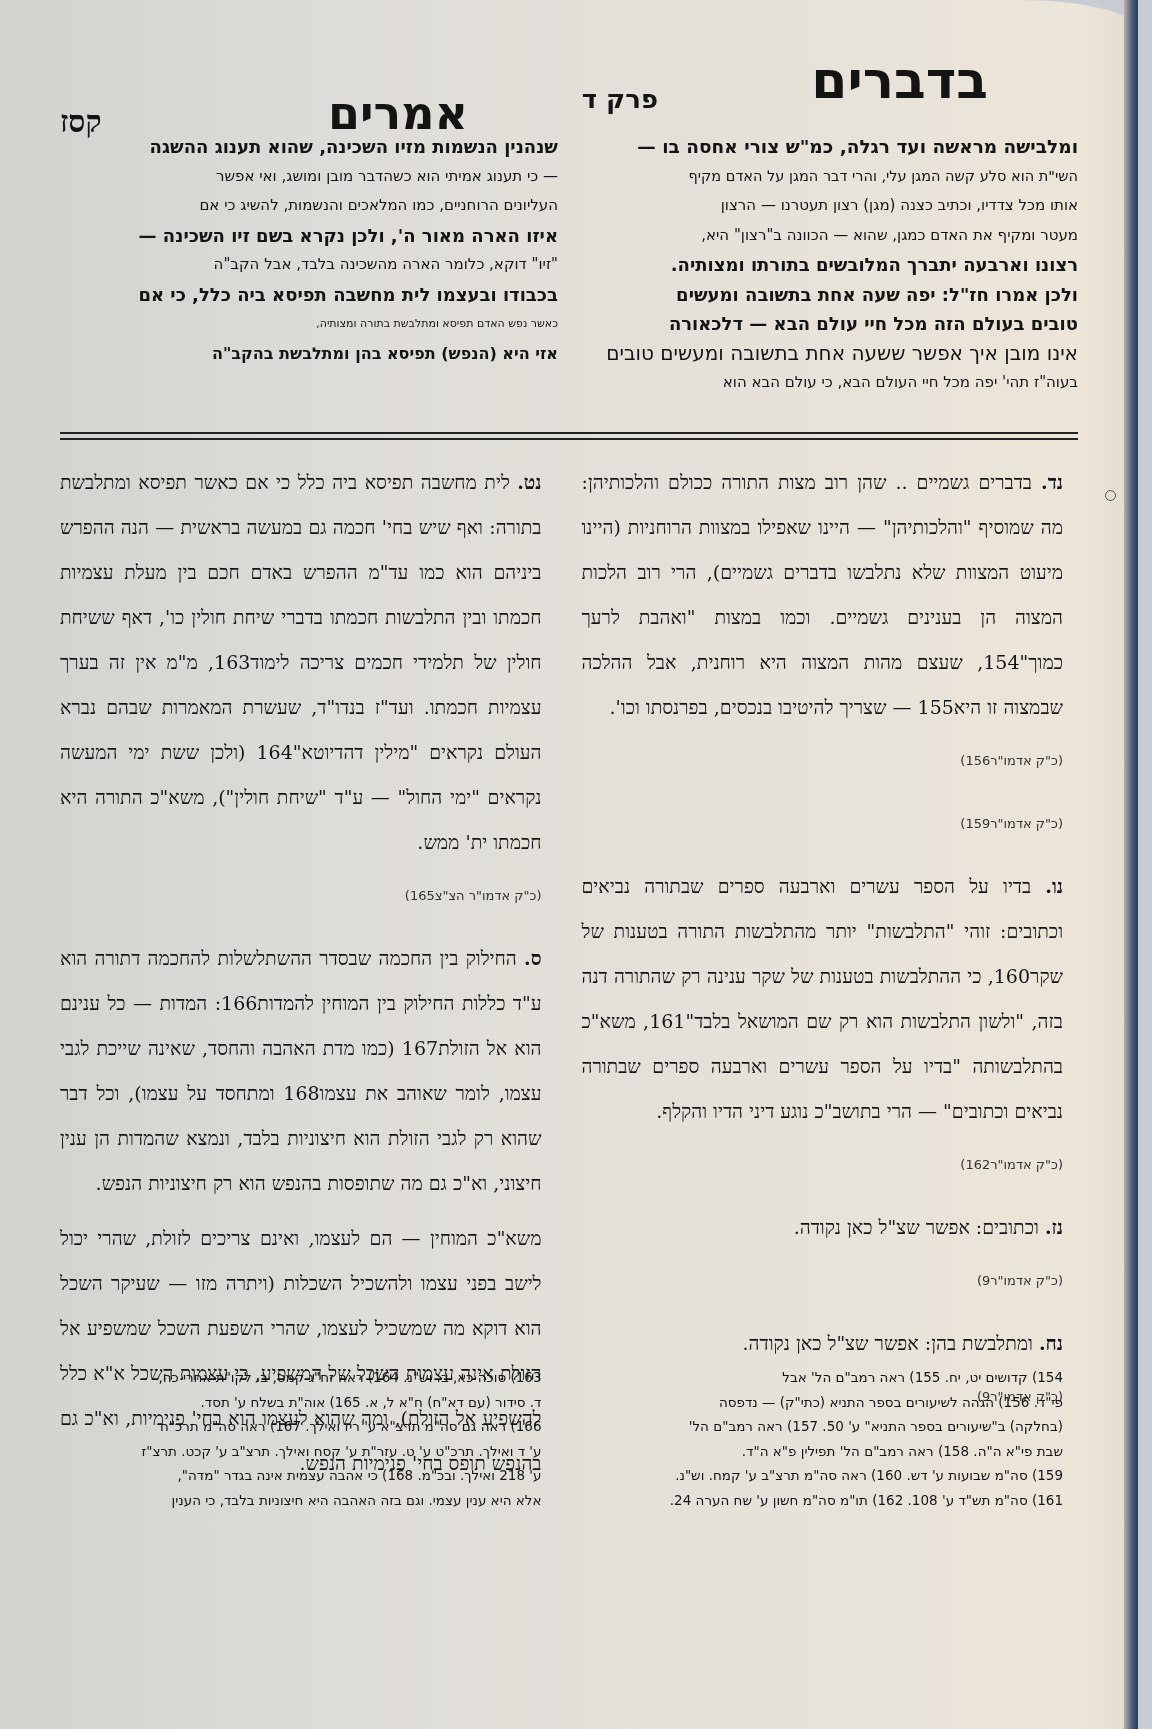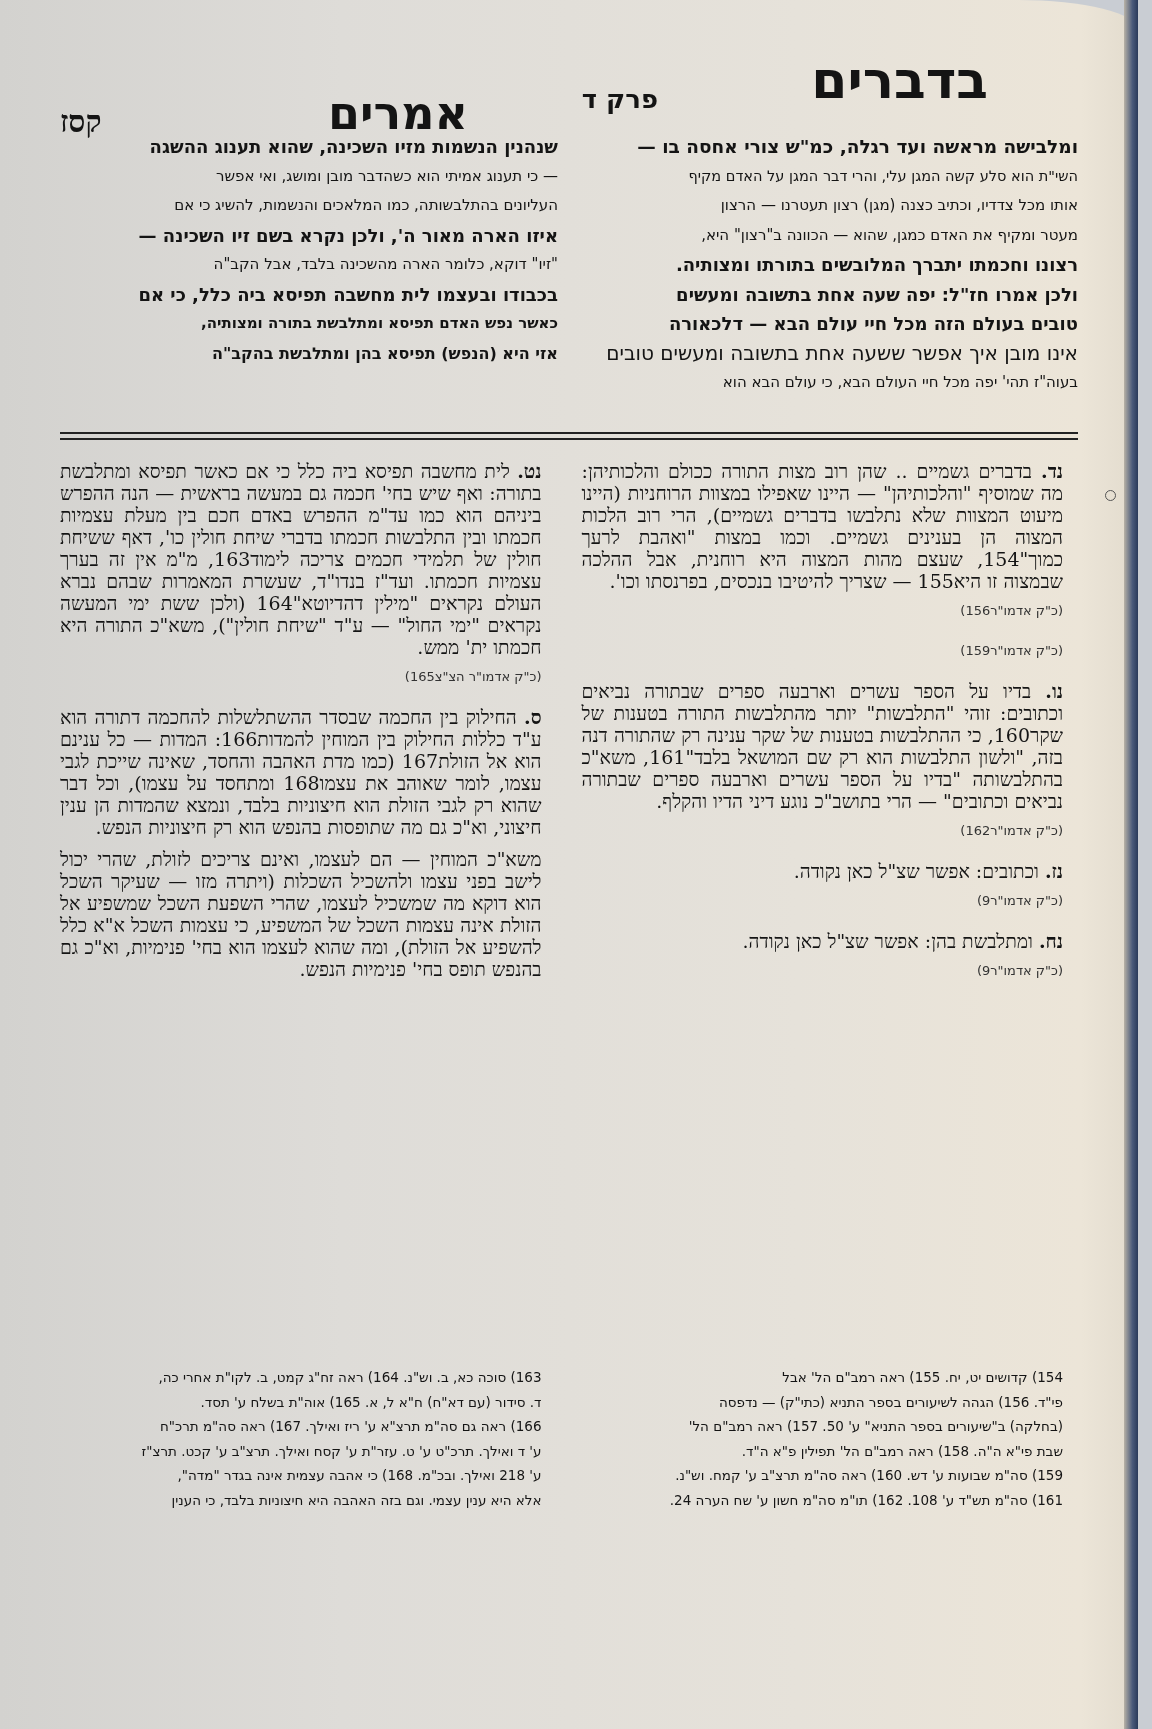--- a/index.html
+++ b/index.html
@@ -35,21 +35,21 @@
   .col { flex: 1; font-size: 17px; line-height: 29.5px; text-align: justify; text-align-last: right; font-family: "DejaVu Sans", sans-serif; }
 
   .divider { position: absolute; top: 432px; left: 60px; right: 60px; }
   .divider .l1 { height: 2px; background: #222; margin-bottom: 4px; }
   .divider .l2 { height: 1.5px; background: #222; }
 
   .notes {
     position: absolute; top: 460px; left: 60px; right: 75px; height: 860px;
     display: flex; gap: 40px; direction: rtl;
   }
-  .ncol { flex: 1; font-family: "DejaVu Serif", serif; font-size: 19px; line-height: 22px; }
+  .ncol { flex: 1; font-family: "DejaVu Serif", serif; font-size: 19px; line-height: 45px; }
   .note { margin-bottom: 14px; text-align: justify; }
   .note p { margin: 0; }
   .src { font-size: 13px; font-family: "DejaVu Sans", sans-serif; color: #333; margin: 8px 0 18px 0; display: block; }
   .bullet { position: absolute; right: 22px; top: 490px; width: 9px; height: 9px; border-radius: 50%; border: 1.5px solid #555; }
 
   .footnotes {
     position: absolute; top: 1365px; left: 60px; right: 75px;
     display: flex; gap: 40px; direction: rtl;
   }
   .fcol { flex: 1; font-family: "DejaVu Sans", sans-serif; font-size: 13.5px; line-height: 24.5px; }
@@ -67,34 +67,34 @@
     <span class="hdr-amarim">אמרים</span>
     <span class="hdr-pagenum">קסז</span>
   </div>
 
   <div class="text-top">
     <div class="col">
       <div style="font-weight:bold;font-size:18.5px">ומלבישה מראשה ועד רגלה, כמ"ש צורי אחסה בו —</div>
       <div style="font-size:14.5px">השי"ת הוא סלע קשה המגן עלי, והרי דבר המגן על האדם מקיף</div>
       <div style="font-size:15px">אותו מכל צדדיו, וכתיב כצנה (מגן) רצון תעטרנו — הרצון</div>
       <div style="font-size:15px">מעטר ומקיף את האדם כמגן, שהוא — הכוונה ב"רצון" היא,</div>
-      <div style="font-weight:bold;font-size:18px">רצונו וחכמתו יתברך המלובשים בתורתו ומצותיה.</div>
+      <div style="font-weight:bold;font-size:18px">רצונו וארבעה יתברך המלובשים בתורתו ומצותיה.</div>
       <div style="font-weight:bold;font-size:18px">ולכן אמרו חז"ל: יפה שעה אחת בתשובה ומעשים</div>
       <div style="font-weight:bold;font-size:18px">טובים בעולם הזה מכל חיי עולם הבא — דלכאורה</div>
       <div style="font-size:20px">אינו מובן איך אפשר ששעה אחת בתשובה ומעשים טובים</div>
       <div style="font-size:15px">בעוה"ז תהי' יפה מכל חיי העולם הבא, כי עולם הבא הוא</div>
     </div>
     <div class="col">
       <div style="font-weight:bold;font-size:18px">שנהנין הנשמות מזיו השכינה, שהוא תענוג ההשגה</div>
       <div style="font-size:15px">— כי תענוג אמיתי הוא כשהדבר מובן ומושג, ואי אפשר</div>
-      <div style="font-size:15px">העליונים בהתלבשותה, כמו המלאכים והנשמות, להשיג כי אם</div>
+      <div style="font-size:15px">העליונים הרוחניים, כמו המלאכים והנשמות, להשיג כי אם</div>
       <div style="font-weight:bold;font-size:18px">איזו הארה מאור ה', ולכן נקרא בשם זיו השכינה —</div>
       <div style="font-size:15px">"זיו" דוקא, כלומר הארה מהשכינה בלבד, אבל הקב"ה</div>
       <div style="font-weight:bold;font-size:18px">בכבודו ובעצמו לית מחשבה תפיסא ביה כלל, כי אם</div>
-      <div style="font-weight:bold;font-size:15px">כאשר נפש האדם תפיסא ומתלבשת בתורה ומצותיה,</div>
+      <div style="font-weight:normal;font-size:11px">כאשר נפש האדם תפיסא ומתלבשת בתורה ומצותיה,</div>
       <div style="font-weight:bold;font-size:16px">אזי היא (הנפש) תפיסא בהן ומתלבשת בהקב"ה</div>
     </div>
   </div>
 
   <div class="divider">
     <div class="l1"></div>
     <div class="l2"></div>
   </div>
 
   <div class="bullet"></div>

